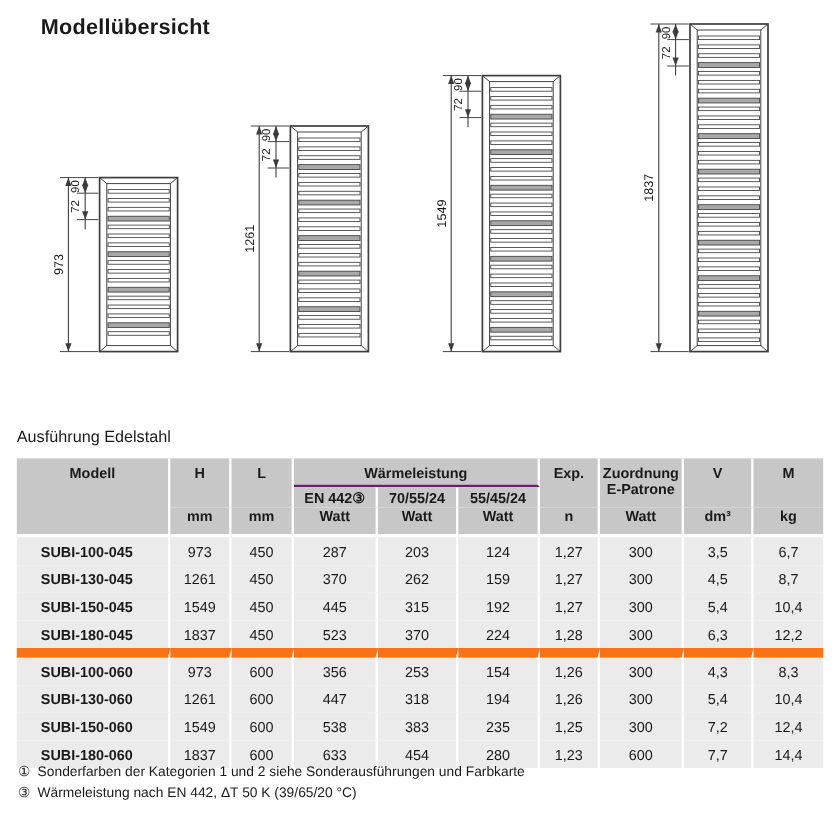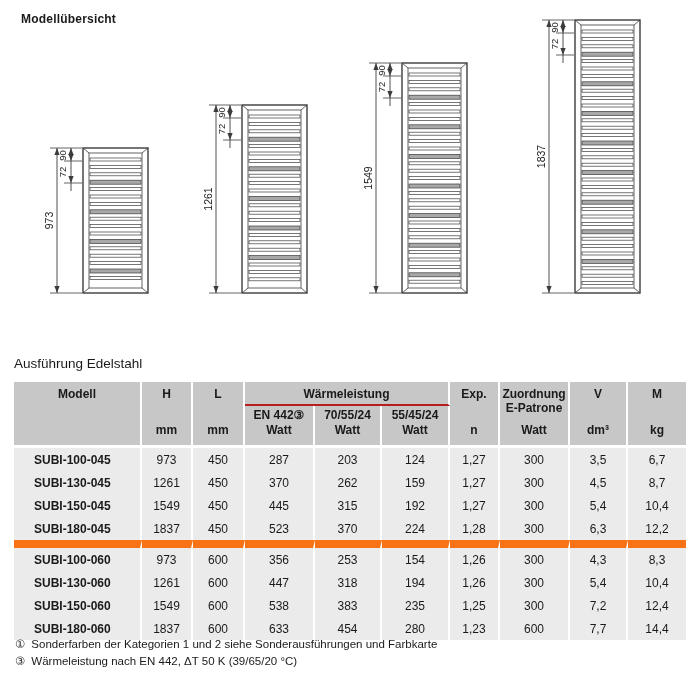--- a/index.html
+++ b/index.html
@@ -2,43 +2,43 @@
 <html><head>
 <meta charset="utf-8">
 <style>
   html,body { margin:0; padding:0; }
   body {
     width:700px; height:700px; position:relative; background:#ffffff;
     font-family:"Liberation Sans", sans-serif; color:#1a1a1a;
     overflow:hidden;
   }
   .page-title {
-    position:absolute; left:21px; top:12px; margin:0;
-    font-size:12px; font-weight:bold; letter-spacing:0.2px;
+    position:absolute; left:34px; top:12px; margin:0;
+    font-size:18px; font-weight:bold; letter-spacing:0.2px;
   }
   #drawings { position:absolute; left:0; top:0; width:700px; height:330px; }
   .radiator { position:absolute; }
 
   .section-title {
     position:absolute; left:14px; top:356px; margin:0;
     font-size:13.5px; font-weight:normal;text-align:right;
   }
 
   table.model-table {
     position:absolute; left:14px; top:382px; width:672px;
     border-collapse:separate; border-spacing:0; table-layout:fixed;
     font-size:12px; color:#1a1a1a;
   }
   .model-table th, .model-table td { padding:0; }
   .model-table thead th {
     background:#c7c7c7; border-right:2px solid #fff;
     vertical-align:top; text-align:center; font-weight:bold;
   }
   .hr1 th { padding-top:5px; height:20px; }
-  .hr1 th.heat { border-bottom:2px solid #b91c1c; height:auto; padding-bottom:3px; }
+  .hr1 th.heat { border-bottom:2px solid #701a75; height:auto; padding-bottom:3px; }
   .hr1 th.zu div { line-height:14px; }
   .hr2 th { padding-top:2px; height:15px; font-weight:normal; }
   .hr3 th {
     height:18px; vertical-align:bottom; padding-bottom:4px;
     font-weight:normal; border-bottom:3px solid #fff;
   }
   th.c-model { border-bottom:3px solid #fff; }
   .hr1 th:last-child, .hr3 th:last-child { border-right:none; }
 
   .model-table tbody td {

